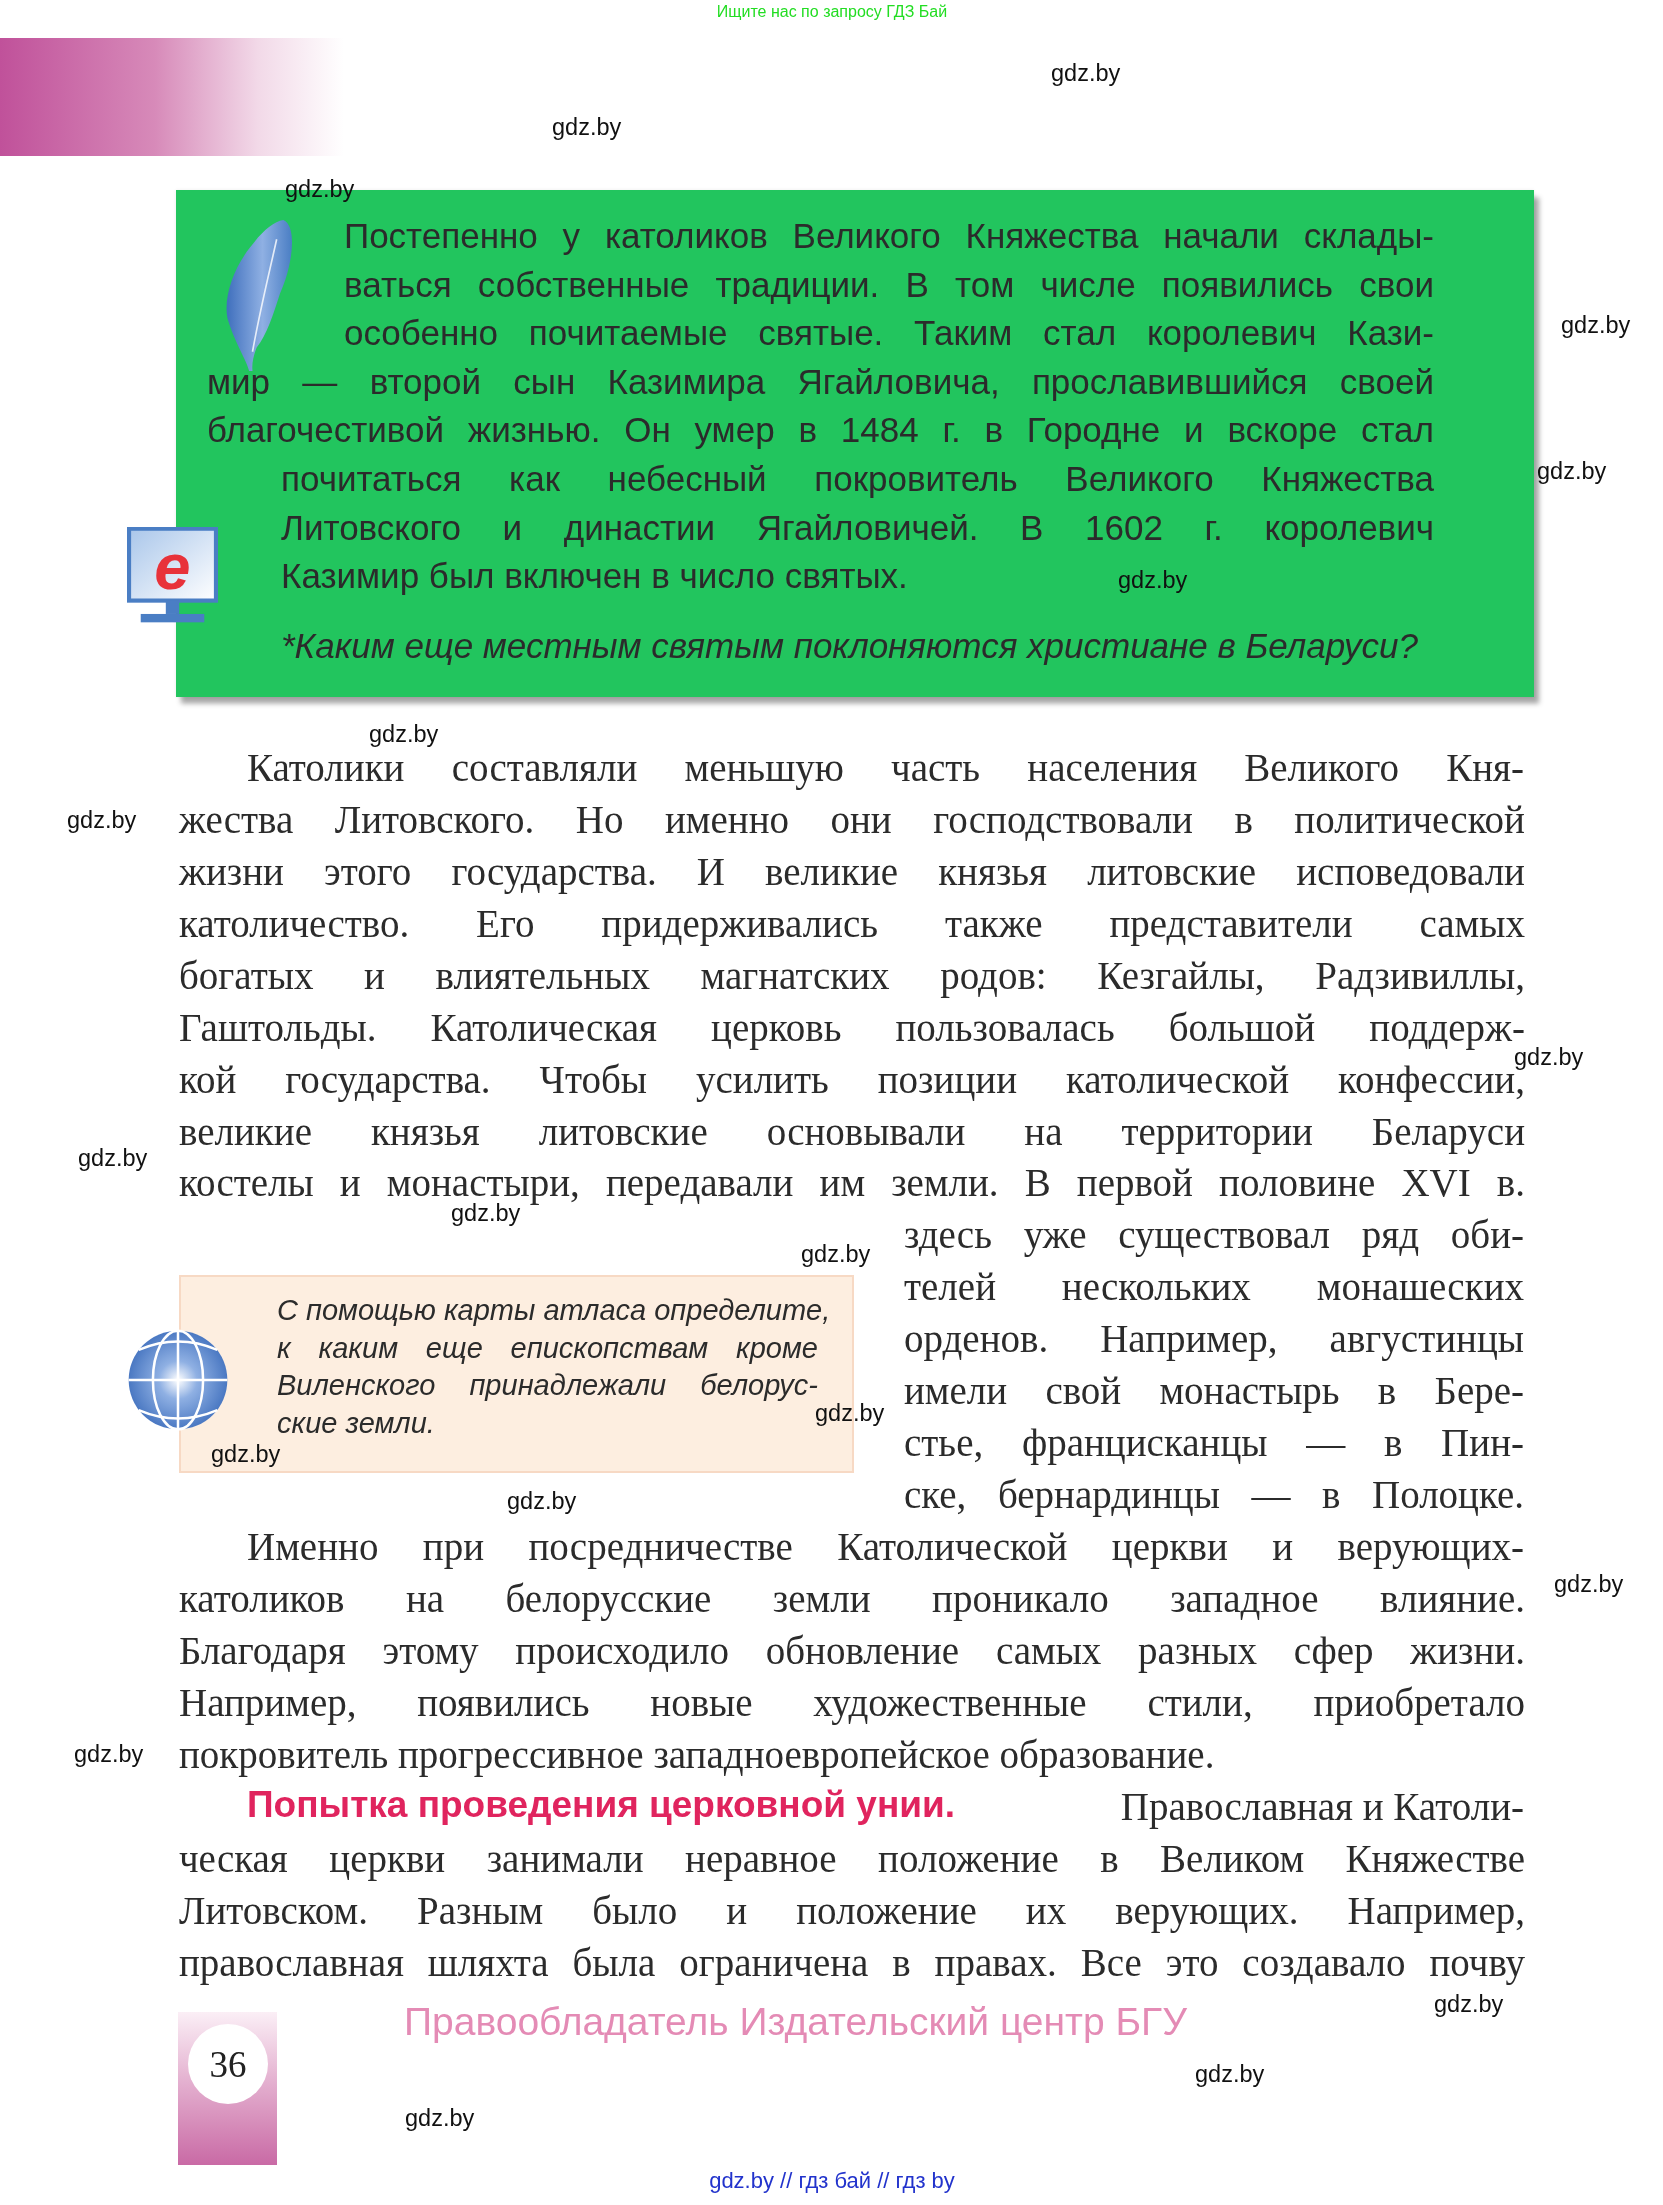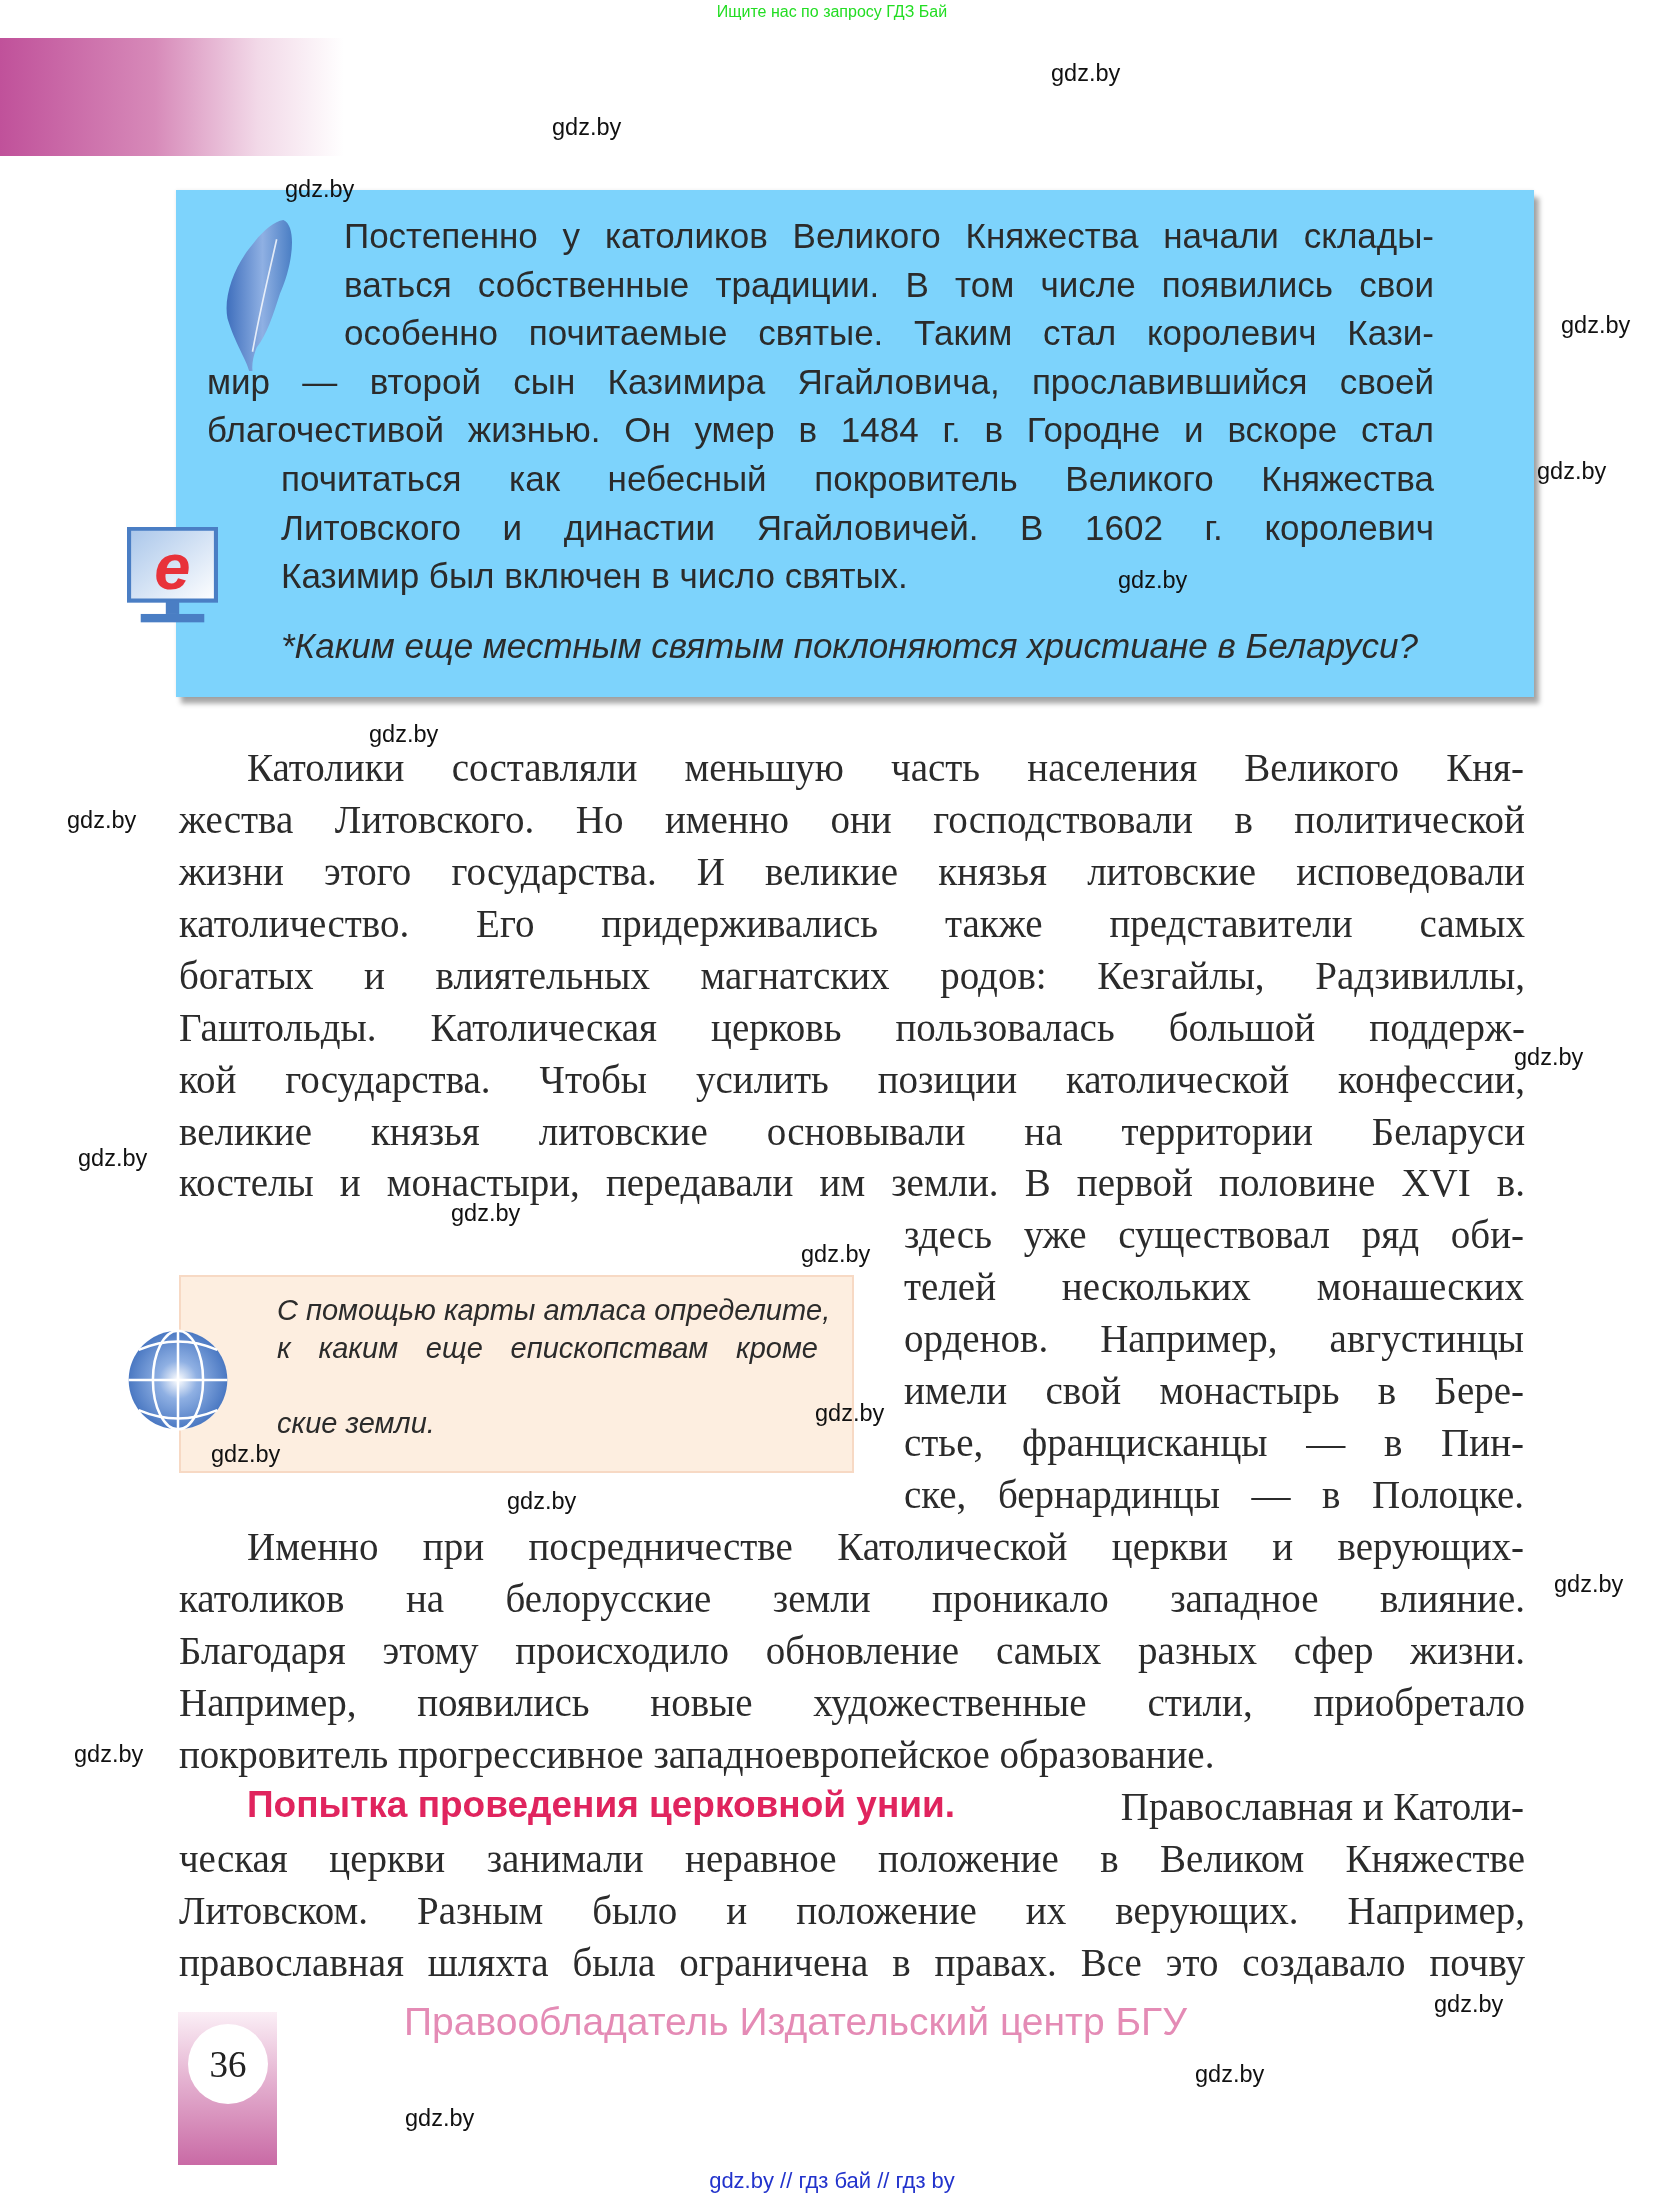--- a/index.html
+++ b/index.html
@@ -1,21 +1,21 @@
 <!DOCTYPE html>
 <html style="font-size:13.4px"><head>
 <meta charset="utf-8">
 <style>
   html, body { margin:0; padding:0; }
   body { width:1664px; height:2205px; position:relative; background:#ffffff; overflow:hidden; font-family:"Liberation Serif", serif; color:#2b2b2b; }
   .abs { position:absolute; }
   .top-banner { left:0; top:3.4px; width:1664px; text-align:center; font-family:"Liberation Sans", sans-serif; font-size:16px; color:#22dd22; }
   .grad-bar { left:0; top:38px; width:344px; height:118px; background:linear-gradient(to right, #c0519a 0%, #d78ab9 45%, #f2d9e8 75%, rgba(255,255,255,0) 100%); }
   .wm { font-family:"Liberation Sans", sans-serif; font-size:23.5px; color:#111; white-space:nowrap; z-index:5; }
-  .info-box { left:176px; top:190px; width:1358px; height:507px; background:#7dd3fc; box-shadow:5px 6.7px 5px rgba(0,0,0,0.35), 0 0 3.4px rgba(0,0,0,0.08); }
+  .info-box { left:176px; top:190px; width:1358px; height:507px; background:#22c55e; box-shadow:5px 6.7px 5px rgba(0,0,0,0.35), 0 0 3.4px rgba(0,0,0,0.08); }
   .info-text { font-family:"Liberation Sans", sans-serif; font-size:35px; line-height:49px; color:#2b2b2b; text-align:justify; text-align-last:justify; position:absolute; white-space:nowrap; }
   .info-q { font-family:"Liberation Sans", sans-serif; font-style:italic; font-size:35px; color:#2b2b2b; position:absolute; white-space:nowrap;text-align:center; }
   .body-line { position:absolute; font-family:"Liberation Serif", serif; font-size:39px; color:#2b2b2b; white-space:nowrap; text-align:justify; text-align-last:justify; }
   .small-box { left:179px; top:1275px; width:675px; height:198px; background:#fdeee0; border:2.5px solid #f7d9c4; box-sizing:border-box; }
   .small-text { position:absolute; font-family:"Liberation Sans", sans-serif; font-style:italic; font-size:29px; color:#2b2b2b; white-space:nowrap; text-align:justify; text-align-last:justify; }
   .heading { color:#e0245e; font-family:"Liberation Sans", sans-serif; font-weight:bold; font-size:37px; }
   .page-tab { left:178px; top:2012px; width:99px; height:153px; background:linear-gradient(to bottom, #fbeff6 0%, #e4b1d0 45%, #c96aa5 100%); }
   .page-circle { left:188px; top:2024px; width:80px; height:80px; border-radius:50%; background:#ffffff; display:flex; align-items:center; justify-content:center; font-family:"Liberation Serif", serif; font-size:37px; color:#222; }
   .footer-owner { left:404px; top:2000px; font-family:"Liberation Sans", sans-serif; font-size:39px; color:#e48bb5; white-space:nowrap; }
   .footer-links { left:0; top:2168px; width:1664px; text-align:center; font-family:"Liberation Sans", sans-serif; font-size:22px; color:#2233cc; }
@@ -74,20 +74,21 @@
 <div class="body-line" style="left:904px;top:1212px;width:620px;">здесь уже существовал ряд оби-</div>
 <div class="body-line" style="left:904px;top:1264px;width:620px;">телей нескольких монашеских</div>
 <div class="body-line" style="left:904px;top:1316px;width:620px;">орденов. Например, августинцы</div>
 <div class="body-line" style="left:904px;top:1368px;width:620px;">имели свой монастырь в Бере-</div>
 <div class="body-line" style="left:904px;top:1420px;width:620px;">стье, францисканцы — в Пин-</div>
 <div class="body-line" style="left:904px;top:1472px;width:620px;">ске, бернардинцы — в Полоцке.</div>
 
 <div class="abs small-box">
   <div class="small-text" style="left:96px;top:17px;width:541px;">С помощью карты атласа определите,</div>
   <div class="small-text" style="left:96px;top:55px;width:541px;">к каким еще епископствам кроме</div>
+  <div class="small-text" style="left:96px;top:92px;width:541px;">Виленского принадлежали белорус-</div>
   <div class="small-text" style="left:96px;top:130px;text-align:left;text-align-last:left;">ские земли.</div>
 </div>
 <svg class="abs" style="left:127px;top:1329px;" width="102" height="102" viewBox="0 0 122 122">
   <defs>
     <radialGradient id="gg" cx="0.5" cy="0.5" r="0.55">
       <stop offset="0" stop-color="#ffffff"></stop>
         <stop offset="0.35" stop-color="#8fb0e3"></stop>
         <stop offset="1" stop-color="#3f6fbd"></stop>
     </radialGradient>
   </defs>

